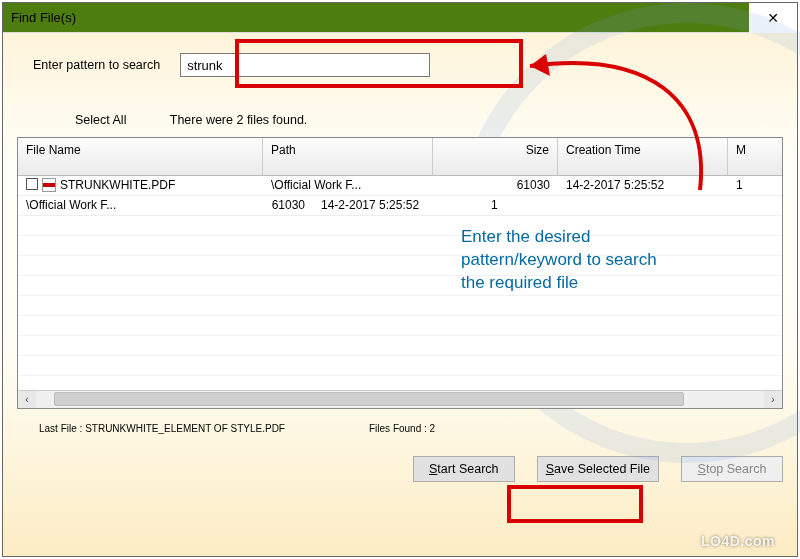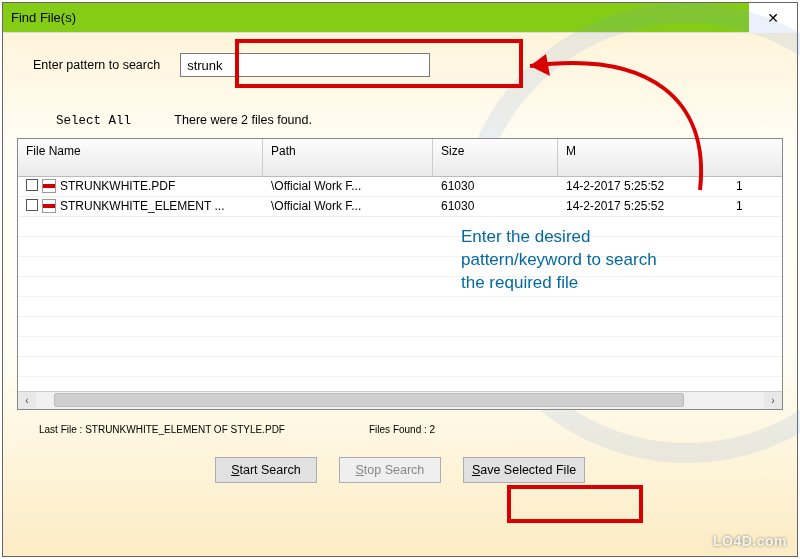--- a/index.html
+++ b/index.html
@@ -15,21 +15,21 @@
   }
   .window {
     position: absolute;
     left: 2px; top: 2px;
     width: 796px; height: 555px;
     background: #fff;
     border: 1px solid #666;
   }
   .titlebar {
     height: 30px;
-    background: #84cc16;
+    background: #4d7c0f;
     border-bottom: 1px solid #ddd;
     display: flex;
     align-items: center;
     padding: 0 8px;
     position: relative;
   }
   .titlebar .title { font-size: 13px; color: #000; }
   .close-btn {
     position: absolute;
     right: 0; top: 0;
@@ -66,25 +66,24 @@
   .search-input {
     margin-left: 0px;
     padding: 3px 6px;
     font-size: 13px;
     width: 250px;
     height: 24px;
     border: 1px solid #7a7a7a;
     background: #fff;
   }
   .selectall {
-    margin-left: 39px;
+    margin-left: 58px;
     margin-top: 8px;
     display: inline-block;
     font-size: 12.5px;
-    font-family: Liberation Mono, monospace;
   }
   .status {
     display: inline-block;
     margin-left: 40px;
     font-size: 12.5px;
     margin-top: 36px;
   }
   .list-wrap {
     position: relative;
     margin-top: 10px;
@@ -103,21 +102,21 @@
   }
   .col {
     padding: 5px 8px;
     border-right: 1px solid #ccc;
     overflow: hidden;
     white-space: nowrap;
     text-overflow: ellipsis;
   }
   .col.fn  { width: 245px; }
   .col.pth { width: 170px; }
-  .col.sz  { width: 125px; }
+  .col.sz  { width: 125px; text-align: right; }
   .col.ct  { width: 170px; }
   .col.last{ flex: 1; border-right: none; }
   .list-rows { }
   .row {
     display: flex;
     height: 20px;
     border-bottom: 1px solid #eee;
     font-size: 12px;
   }
   .row .col { border-right: none; padding: 2px 8px; }
@@ -157,21 +156,21 @@
     margin-top: 14px;
     display: flex;
     gap: 84px;
     font-size: 10px;
     padding-left: 22px;
   }
   .buttons {
     margin-top: 22px;
     display: flex;
     gap: 22px;
-    justify-content: center;
+    justify-content: flex-end;
   }
   button.winbtn {
     font-family: inherit;
     font-size: 12.5px;
     padding: 3px 8px;
     height: 26px;
     min-width: 102px;
     background: #e1e1e1;
     border: 1px solid #adadad;
     color: #000;
@@ -194,21 +193,21 @@
     font-size: 17px;
     line-height: 1.35;
     pointer-events: none;
   }
   .annot-arrow {
     position: absolute;
     pointer-events: none;
   }
   .watermark {
     position: absolute;
-    right: 13px; bottom: 10px;
+    right: 25px; bottom: 10px;
     font-size: 14px;
     color: rgba(255,255,255,0.85);
     text-shadow: 0 0 3px rgba(0,0,0,0.5);
     font-weight: 600;
     letter-spacing: 0.5px;
     margin-top: 13px;
   }
 </style>
 </head>
 <body>
@@ -229,40 +228,36 @@
     <div>
       <span class="selectall">Select All</span>
       <span class="status">There were 2 files found.</span>
     </div>
 
     <div class="list-wrap">
       <div class="list-header">
         <div class="col fn">File Name</div>
         <div class="col pth">Path</div>
         <div class="col sz">Size</div>
+        <div class="col ct">Creation Time</div>
         <div class="col last">M</div>
       </div>
       <div class="list-rows" id="list-rows">
           <div class="row">
             <div class="col fn">
               <span class="chk"></span>
               <span class="pdf-icon"></span>
               <span class="fname">STRUNKWHITE.PDF</span>
             </div>
             <div class="col pth">\Official Work F...</div>
             <div class="col sz">61030</div>
             <div class="col ct">14-2-2017 5:25:52</div>
             <div class="col last">1</div>
           </div>
           <div class="row">
-            <div class="col fn">
-              <span class="chk"></span>
-              <span class="pdf-icon"></span>
-              <span class="fname">STRUNKWHITE_ELEMENT ...</span>
-            </div>
             <div class="col pth">\Official Work F...</div>
             <div class="col sz">61030</div>
             <div class="col ct">14-2-2017 5:25:52</div>
             <div class="col last">1</div>
           </div>
           <div class="row empty">
             <div class="col fn"></div>
             <div class="col pth"></div>
             <div class="col sz"></div>
             <div class="col ct"></div>
@@ -334,22 +329,22 @@
       </div>
     </div>
 
     <div class="bottom-info">
       <span>Last File  :  STRUNKWHITE_ELEMENT OF STYLE.PDF</span>
       <span>Files Found  :     2</span>
     </div>
 
     <div class="buttons">
       <button class="winbtn"><span class="ul-first">S</span><span>tart Search</span></button>
+      <button class="winbtn"><span class="ul-first">S</span><span>ave Selected File</span></button>
       <button class="winbtn" disabled=""><span class="ul-first">S</span><span>top Search</span></button>
-      <button class="winbtn"><span class="ul-first">S</span><span>ave Selected File</span></button>
     </div>
   </div>
 </div>
 
 <div class="annot-box" style="left:235px; top:39px; width:288px; height:49px;"></div>
 <div class="annot-box" style="left:507px; top:485px; width:136px; height:38px;"></div>
 <svg class="annot-arrow" style="left:450px; top:40px; width:300px; height:260px;">
   <path d="M 250 150 C 260 60, 200 10, 80 26" stroke="#d80000" stroke-width="4" fill="none"></path>
   <polygon points="80,26 96,14 100,36" fill="#d80000"></polygon>
 </svg>

